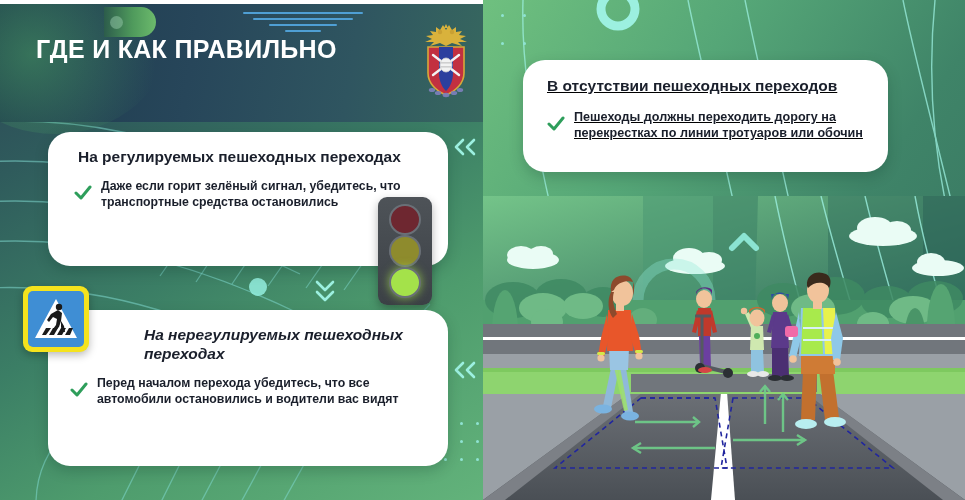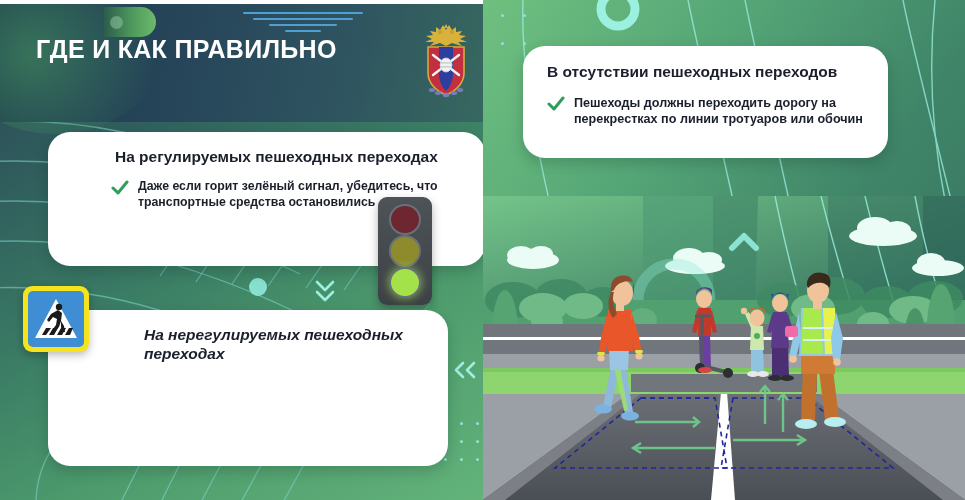--- a/index.html
+++ b/index.html
@@ -66,27 +66,27 @@
   .dots i{position:absolute;width:3px;height:3px;border-radius:50%;background:#8fe3d2;}
 
   
   .card{
     position:absolute;background:#ffffff;border-radius:22px;
     box-shadow:0 5px 14px rgba(10,40,30,.22);
   }
   .card h2{
     margin:0;color:#1a1f2b;font-weight:bold;line-height:1.22;
   }
-  .bul{display:flex;align-items:flex-start;gap:9px;}
+  .bul{display:flex;align-items:center;gap:9px;}
   .bul .tick{flex:0 0 auto;margin-top:1px;}
   .bul p{
     margin:0;color:#1a1f2b;font-weight:bold;line-height:1.28;
   }
 
-  #card-reg{left:48px;top:128px;width:400px;height:134px;padding-left:37px;}
+  #card-reg{left:48px;top:128px;width:400px;height:134px;}
   #card-reg h2{font-size:15.5px;padding:16px 0 0 30px;}
   #card-reg .bullets{padding:12px 18px 0 26px;display:flex;flex-direction:column;gap:13px;}
   #card-reg .bul p{font-size:12.3px;}
 
   #card-unreg{left:48px;top:306px;width:400px;height:156px;}
   #card-unreg h2{font-size:15.5px;padding:16px 18px 0 96px;font-style:italic;}
   #card-unreg .bullets{padding:12px 14px 0 22px;display:flex;flex-direction:column;gap:11px;}
   #card-unreg .bul p{font-size:12.3px;}
 
   
@@ -113,21 +113,21 @@
   .lamp.red{background:#6e2730;}
   .lamp.yellow{background:#8e8b2d;}
   .lamp.green{background:#a4e24a;box-shadow:0 0 10px rgba(164,226,74,.7);}
 
   
   #right-panel{
     position:absolute;left:483px;top:0;width:482px;height:500px;overflow:hidden;
     background:linear-gradient(125deg,#6fc07f 0%,#55a677 32%,#3f8468 62%,#35705f 100%);
   }
   #card-absent{
-    left:40px;top:46px;width:365px;height:112px;
+    left:40px;top:60px;width:365px;height:112px;text-decoration:underline;
   }
   #card-absent h2{font-size:15.5px;padding:17px 0 0 24px;}
   #card-absent .bullets{padding:13px 14px 0 24px;}
   #card-absent .bul p{font-size:12.6px;}
 
   
   #scene{position:absolute;left:0;top:196px;width:482px;height:304px;overflow:hidden;}
   #scene svg{display:block;width:482px;height:304px;}
 
   .wire{position:absolute;pointer-events:none;}
@@ -267,20 +267,28 @@
 
     <div id="traffic-light">
       <div class="lamp red"></div>
       <div class="lamp yellow"></div>
       <div class="lamp green"></div>
     </div>
 
     <div class="card" id="card-unreg">
       <h2>На нерегулируемых пешеходных переходах</h2>
       <div class="bullets">
+        <div class="bul">
+          <span class="tick">
+            <svg width="18" height="16" viewBox="0 0 18 16" fill="none" stroke="#2e9e5b" stroke-width="3" stroke-linecap="round" stroke-linejoin="round">
+                <polyline points="2,8 7,13 16,2"></polyline>
+              </svg>
+          </span>
+          <p>Перед началом перехода убедитесь, что все автомобили остановились и водители вас видят</p>
+        </div>
       </div>
     </div>
 
     <div id="ped-sign">
       <div class="inner">
         <svg viewBox="0 0 48 48">
           <polygon points="24,4 45,43 3,43" fill="#ffffff"></polygon>
 
           <g fill="#1a1a1a">
             <polygon points="10,40 14,33 19,33 14,40"></polygon>

